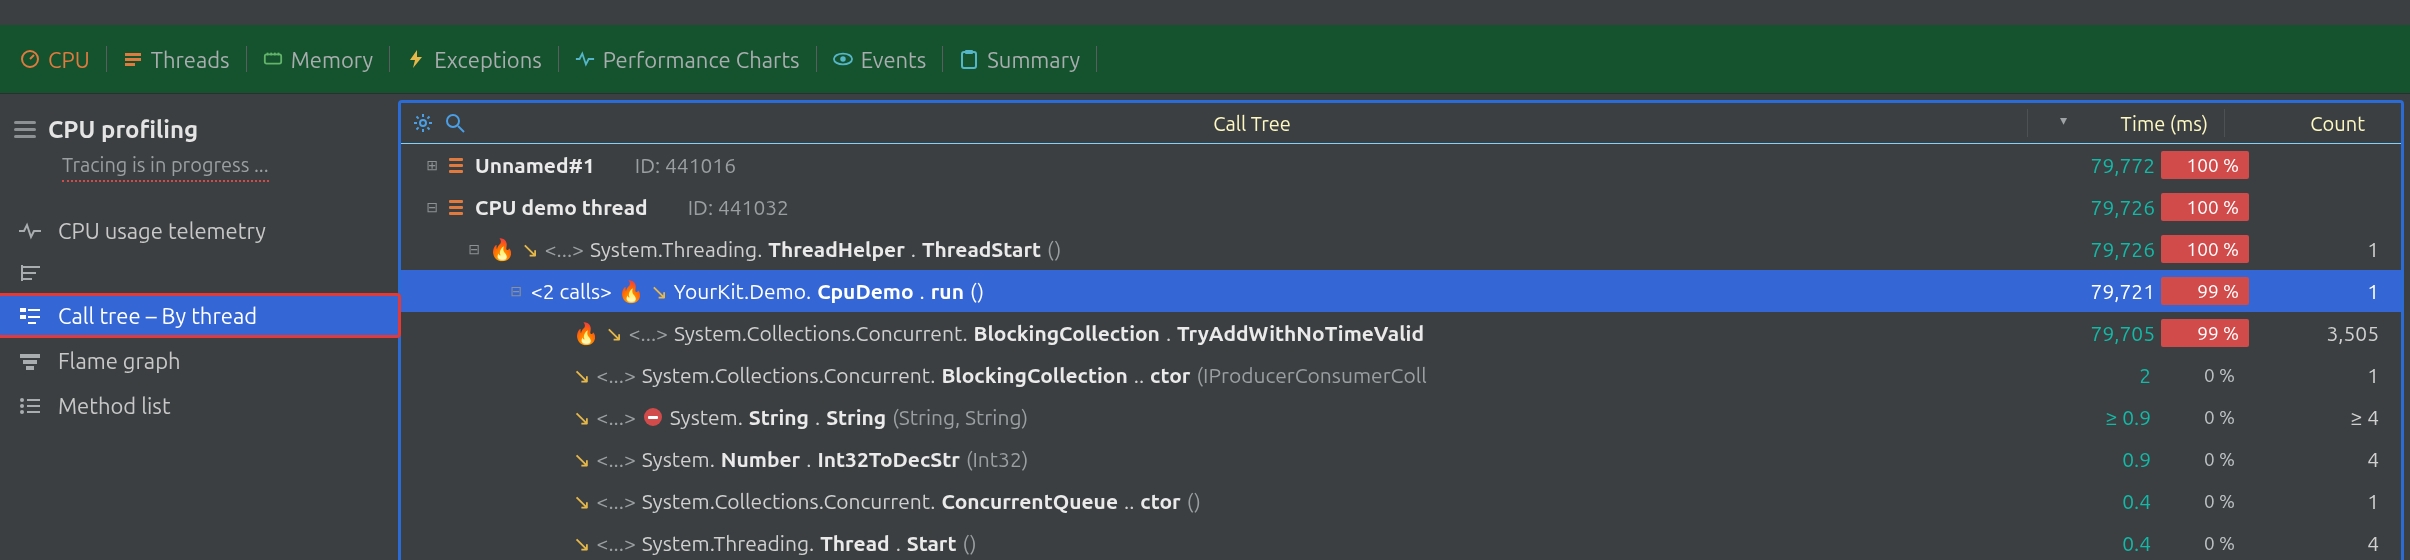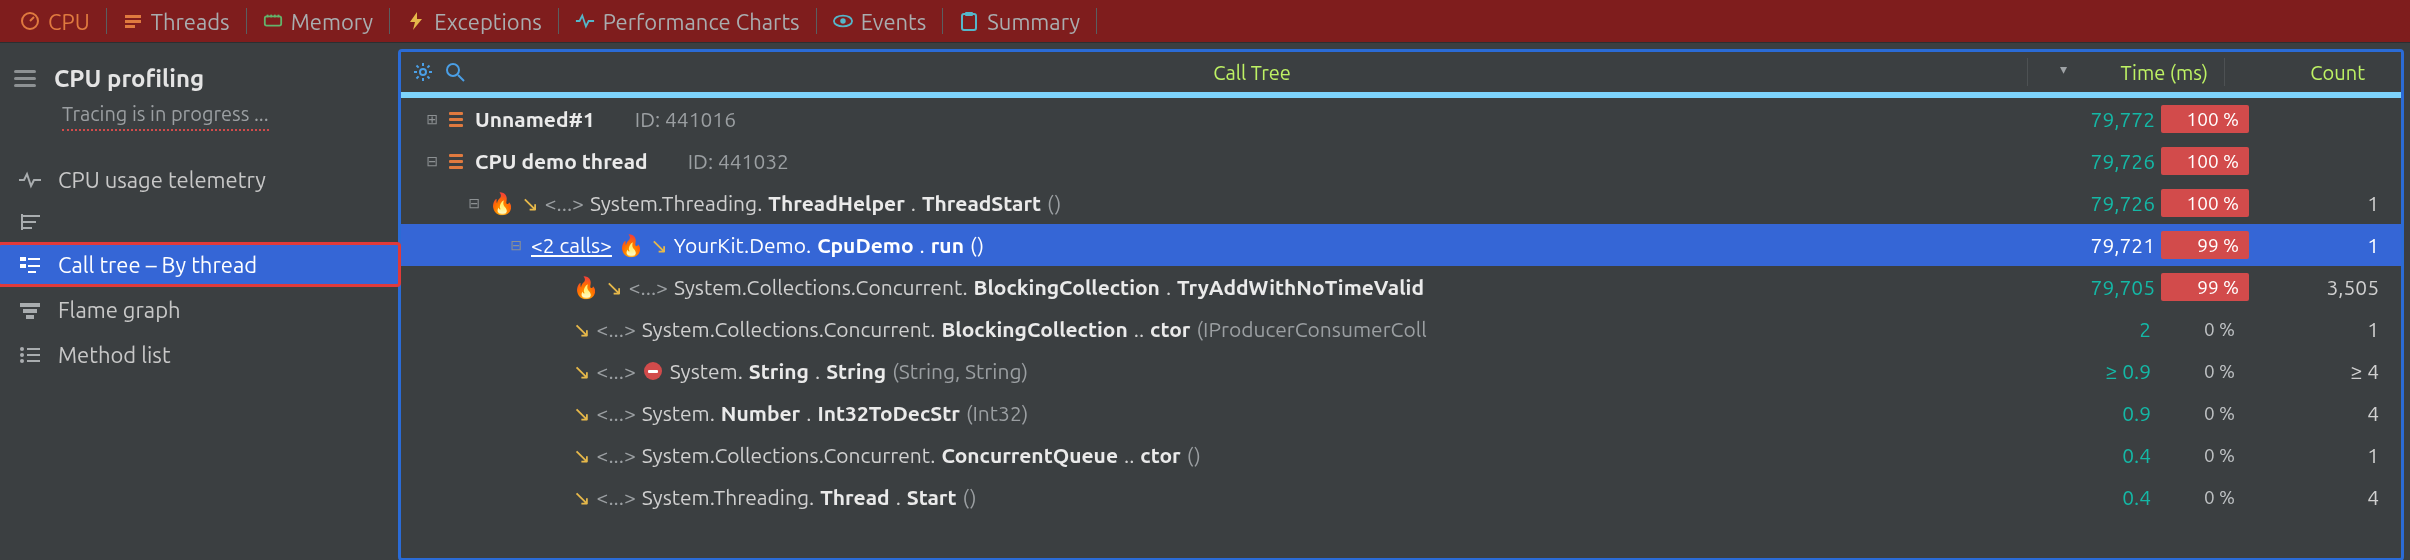--- a/index.html
+++ b/index.html
@@ -11,23 +11,24 @@
     font-size: 22px;
     width: 2410px;
     height: 560px;
     overflow: hidden;
   }
   
   .topbar {
     display: flex;
     align-items: center;
     height: 42px;
-    padding: 0 6px;
-    background: #7f1d1d;
+    padding: 13px 6px;
+    background: #14532d;
     border-bottom: 1px solid #2b2f31;
+    margin-top: 25px;
   }
   .topbar .tab {
     display: flex;
     align-items: center;
     gap: 8px;
     padding: 4px 14px;
     color: #a9adaf;
     white-space: nowrap;
   }
   .topbar .tab.active {
@@ -65,21 +66,21 @@
     margin: 6px 6px 0 0;
     background: #3b3f41;
     display: flex;
     flex-direction: column;
     overflow: hidden;
   }
   
   .side-header {
     display: flex;
     align-items: center;
-    gap: 18px;
+    gap: 12px;
     padding: 4px 18px 4px 14px;
   }
   .side-title {
     color: #e4e4e4;
     font-weight: 700;
     font-size: 24px;
   }
   .side-sub {
     padding: 6px 0 4px 62px;
     color: #9b9fa2;
@@ -132,22 +133,22 @@
     height: 3px;
     background: #8d9193;
     border-radius: 2px;
   }
   
   .chead {
     display: flex;
     align-items: center;
     height: 40px;
     background: #3b3f41;
-    border-bottom: 6px solid #7dd3fc;
-    color: #bef264;
+    border-bottom: 1px solid #7dd3fc;
+    color: #fef9c3;
     font-size: 20px;
   }
   .chead .left-tools {
     display: flex;
     align-items: center;
     gap: 12px;
     padding: 0 12px;
     color: #4a9fe6;
   }
   .chead .title-spacer {
@@ -259,21 +260,20 @@
   }
   .flame { color: #e07a3f; }
   .arrow { color: #e6b84a; }
   .ellip { color: #9b9fa2; }
   .ns { color: #d0d0d0; }
   .bold { font-weight: 700; color: #eaeaea; }
   .sig { color: #9b9fa2; }
   .pfx { color: #9b9fa2; }
   .link {
     color: #c8c8c8;
-    text-decoration: underline;
   }
   .row.row-selected .link { color: #ffffff; }
   .row.row-selected .bold, .row.row-selected .ns { color: #ffffff; }
   .stop {
     display: inline-flex;
     width: 18px;
     height: 18px;
     background: #d24b4b;
     border-radius: 50%;
     align-items: center;

